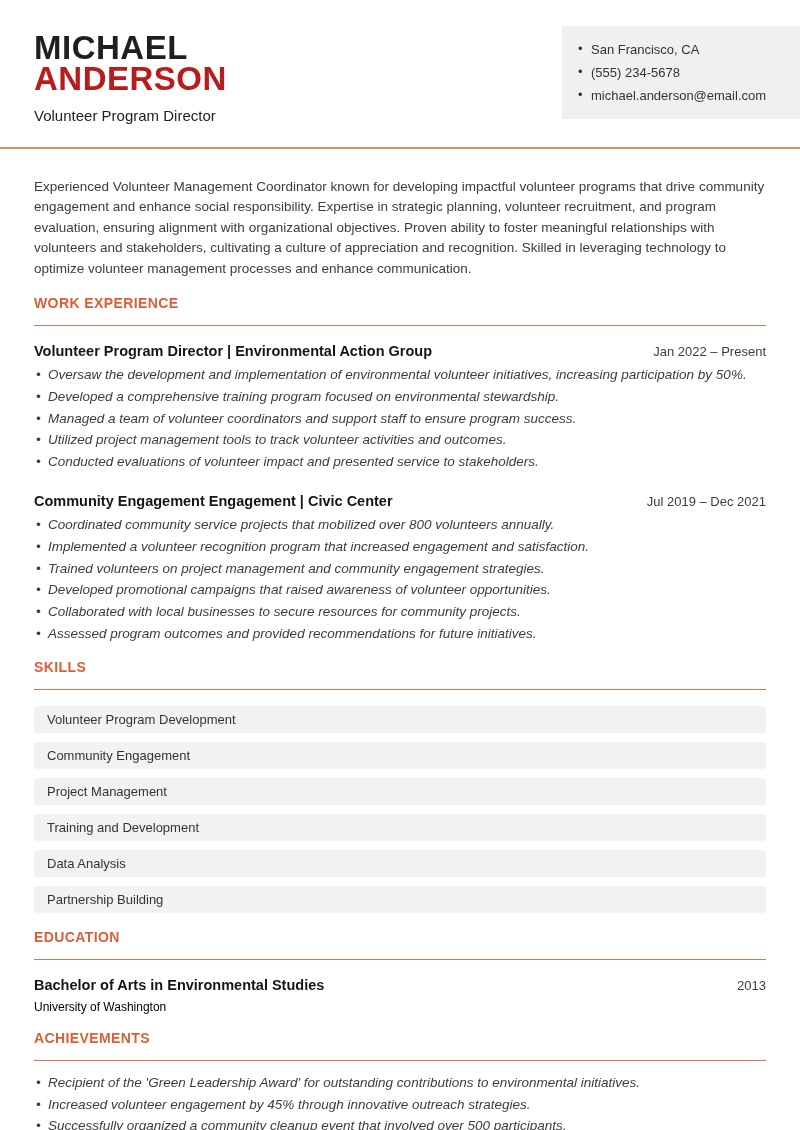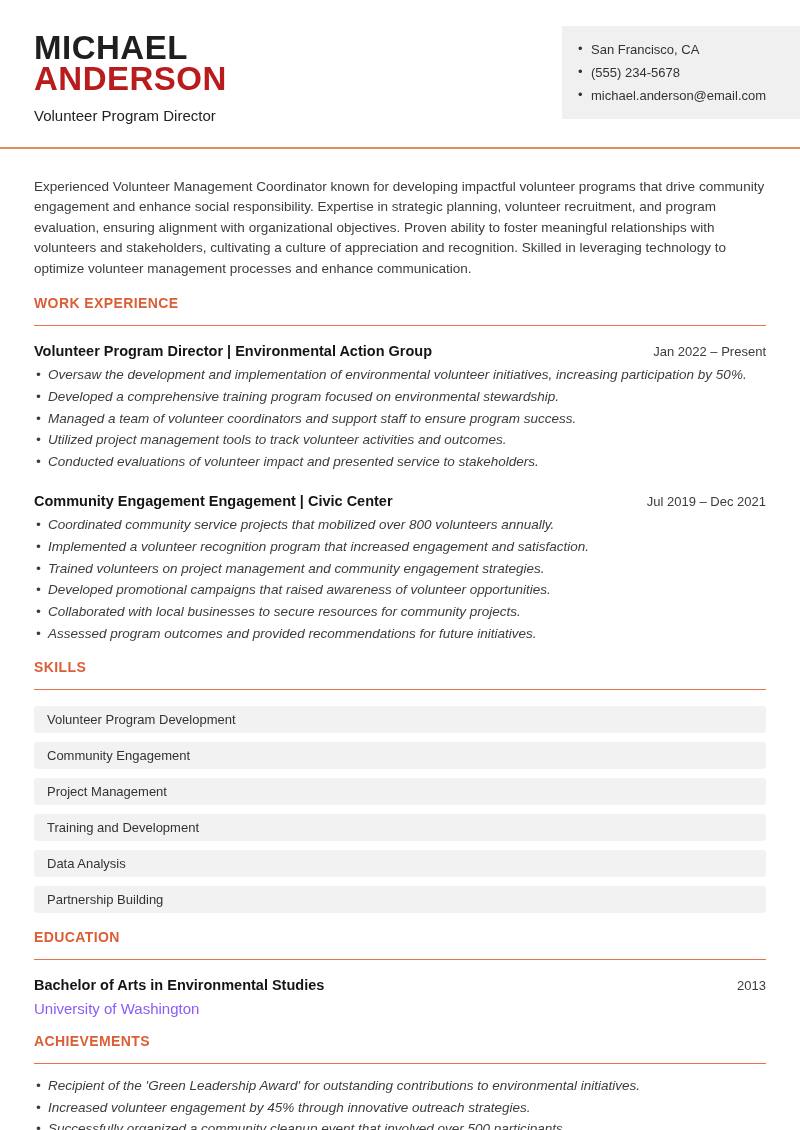--- a/index.html
+++ b/index.html
@@ -132,22 +132,22 @@
     background: #f2f2f2;
     padding: 7px 13px;
     border-radius: 3px;
     font-size: 13px;
     color: #333333;
     line-height: 13px;
   }
 
   .school {
     margin-top: 7px;
-    font-size: 15px;
-    color: #8b5cf6;
+    font-size: 12px;
+    color: #000000;
   }
 </style>
 </head>
 <body>
 
 <div class="page">
 
   <header class="header">
     <div class="name-block">
       <div class="name first">MICHAEL</div>

